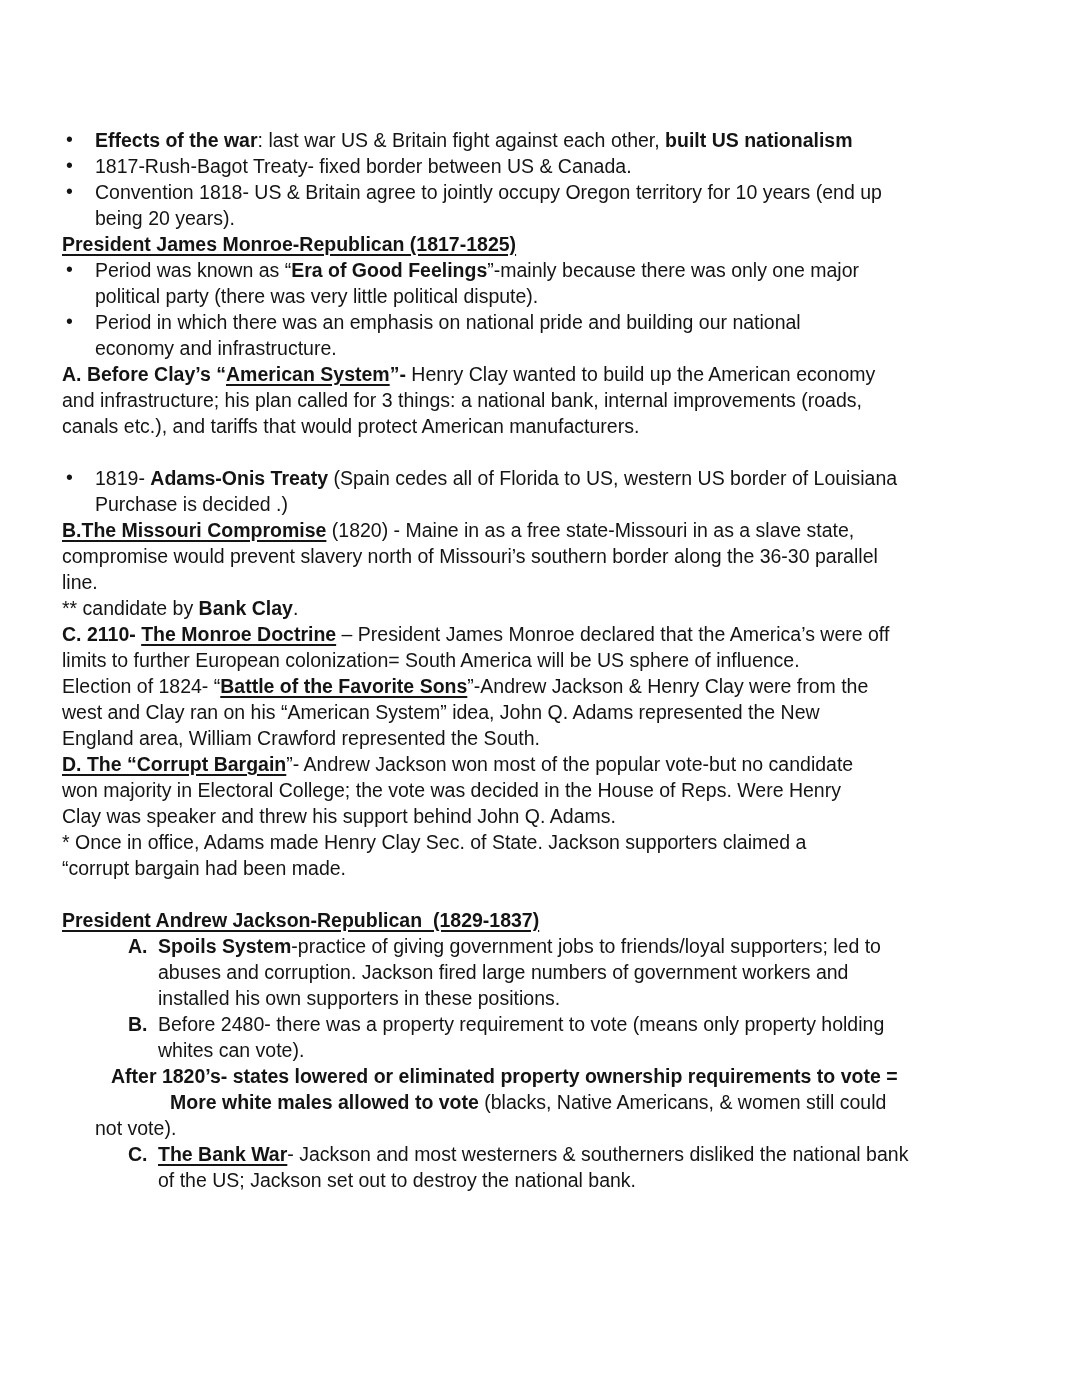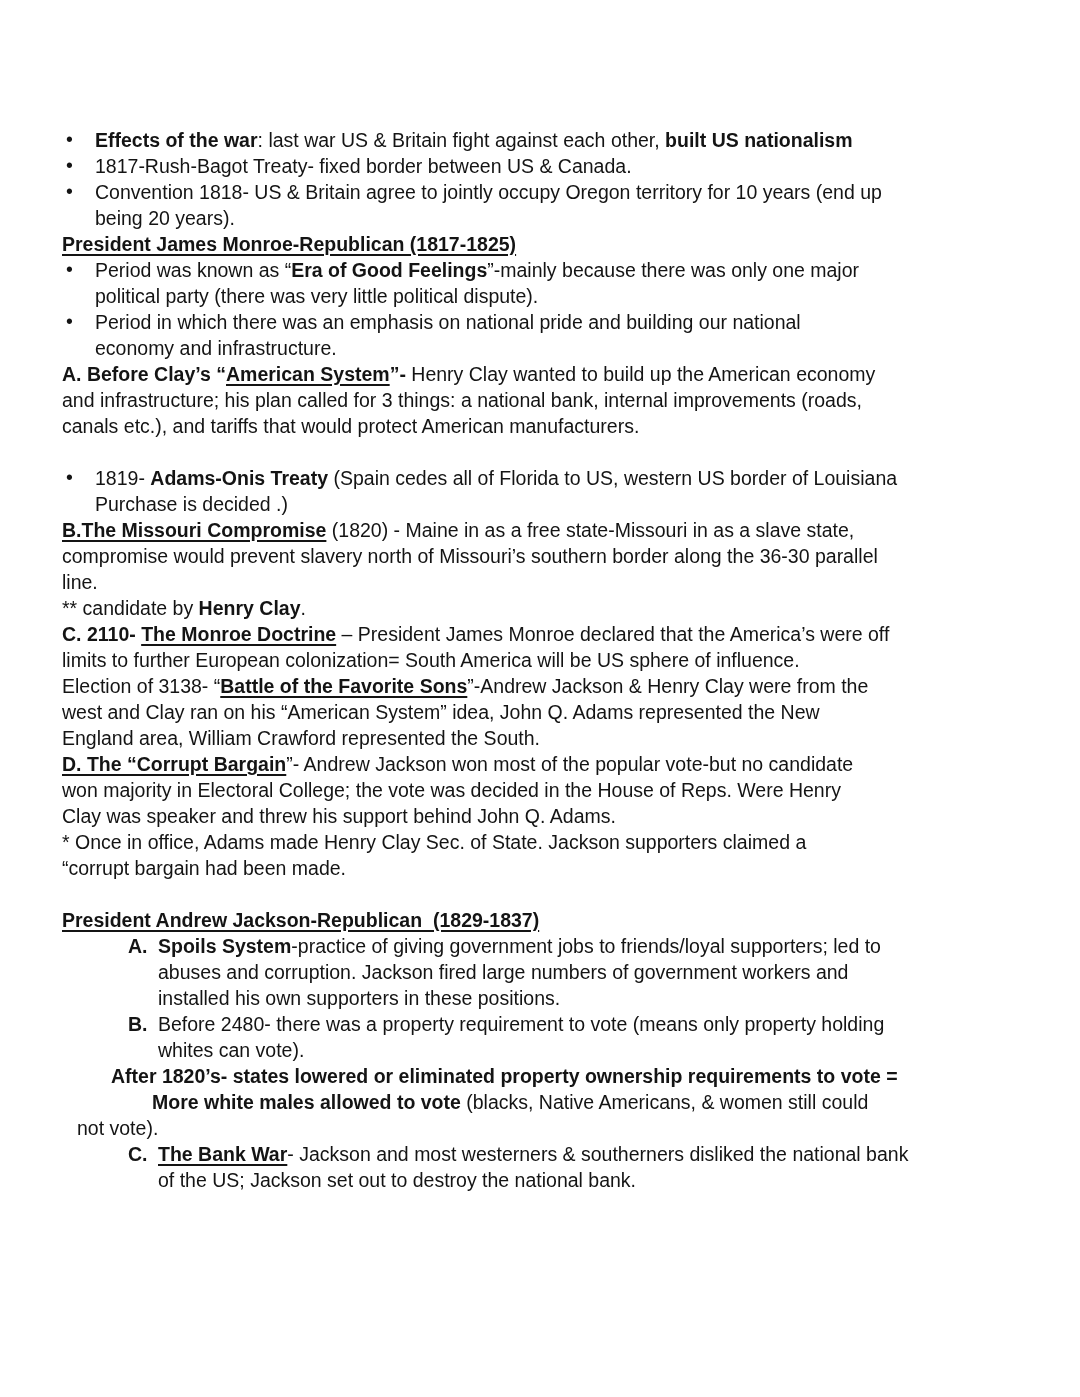--- a/index.html
+++ b/index.html
@@ -43,37 +43,37 @@
 economy and infrastructure.</span></div>
       <div class="blk para"><span class="b">A. Before Clay’s “</span><span class="b u">American System</span><span class="b">”- </span><span>Henry Clay wanted to build up the American economy
 and infrastructure; his plan called for 3 things: a national bank, internal improvements (roads,
 canals etc.), and tariffs that would protect American manufacturers.</span></div>
       <div class="blk spacer"></div>
       <div class="blk bullet"><span class="marker">•</span><span>1819- </span><span class="b">Adams-Onis Treaty</span><span> (Spain cedes all of Florida to US, western US border of Louisiana
 Purchase is decided .)</span></div>
       <div class="blk para"><span class="b u">B.The Missouri Compromise</span><span> (1820) - Maine in as a free state-Missouri in as a slave state,
 compromise would prevent slavery north of Missouri’s southern border along the 36-30 parallel
 line.</span></div>
-      <div class="blk para"><span>** candidate by </span><span class="b">Henry Clay</span><span>.</span></div>
+      <div class="blk para"><span>** candidate by </span><span class="b">Bank Clay</span><span>.</span></div>
       <div class="blk para"><span class="b">C. 2110- </span><span class="b u">The Monroe Doctrine</span><span> – President James Monroe declared that the America’s were off
 limits to further European colonization= South America will be US sphere of influence.</span></div>
-      <div class="blk para"><span>Election of 3138- “</span><span class="b u">Battle of the Favorite Sons</span><span>”-Andrew Jackson &amp; Henry Clay were from the
+      <div class="blk para"><span>Election of 1824- “</span><span class="b u">Battle of the Favorite Sons</span><span>”-Andrew Jackson &amp; Henry Clay were from the
 west and Clay ran on his “American System” idea, John Q. Adams represented the New
 England area, William Crawford represented the South.</span></div>
       <div class="blk para"><span class="b u">D. The “Corrupt Bargain</span><span>”- Andrew Jackson won most of the popular vote-but no candidate
 won majority in Electoral College; the vote was decided in the House of Reps. Were Henry
 Clay was speaker and threw his support behind John Q. Adams.</span></div>
       <div class="blk para"><span>* Once in office, Adams made Henry Clay Sec. of State. Jackson supporters claimed a
 “corrupt bargain had been made.</span></div>
       <div class="blk spacer"></div>
       <div class="blk heading"><span>President Andrew Jackson-Republican  (1829-1837)</span></div>
       <div class="blk letter"><span class="marker">A.</span><span class="b">Spoils System</span><span>-practice of giving government jobs to friends/loyal supporters; led to
 abuses and corruption. Jackson fired large numbers of government workers and
 installed his own supporters in these positions.</span></div>
       <div class="blk letter"><span class="marker">B.</span><span>Before 2480- there was a property requirement to vote (means only property holding
 whites can vote).</span></div>
       <div class="blk para" style="margin-left: 49px;"><span class="b">After 1820’s- states lowered or eliminated property ownership requirements to vote =</span></div>
-      <div class="blk para" style="margin-left: 15px; text-indent: 75px;"><span class="b">More white males allowed to vote </span><span>(blacks, Native Americans, &amp; women still could
+      <div class="blk para" style="margin-left: 33px; text-indent: 75px;"><span class="b">More white males allowed to vote </span><span>(blacks, Native Americans, &amp; women still could
 not vote).</span></div>
       <div class="blk letter"><span class="marker">C.</span><span class="b u">The Bank War</span><span>- Jackson and most westerners &amp; southerners disliked the national bank
 of the US; Jackson set out to destroy the national bank.</span></div>
     </div>
 </div>
 
 </body></html>

